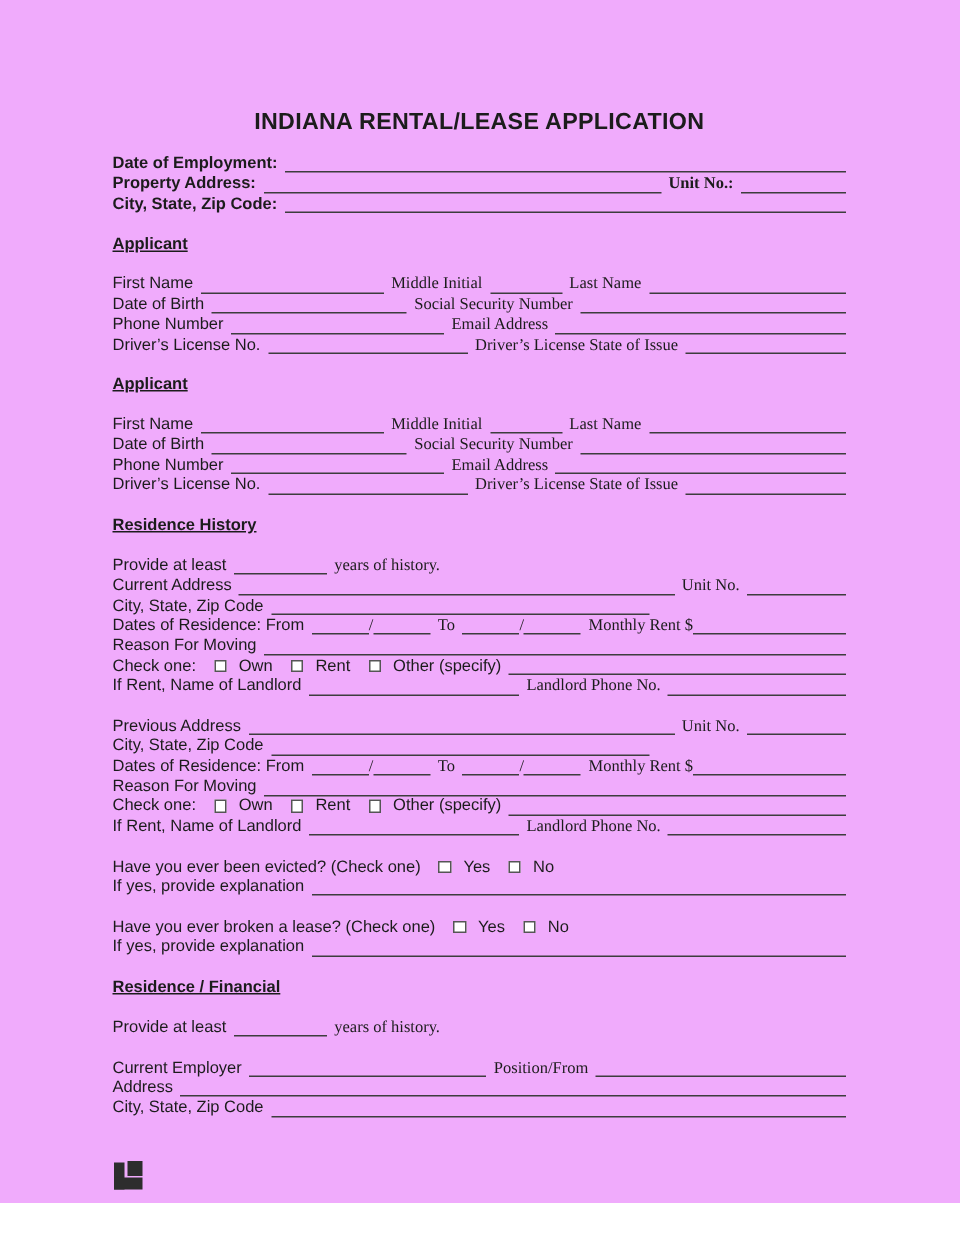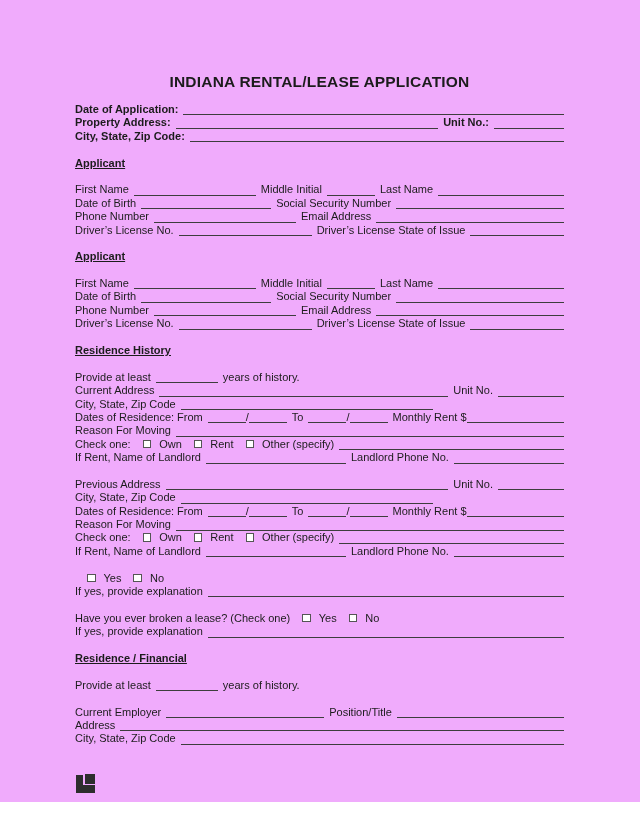--- a/index.html
+++ b/index.html
@@ -33,21 +33,21 @@
   .lbl{flex:0 0 auto;}
   .b{font-weight:bold;}
   .heading{font-weight:bold;text-decoration:underline;text-align:right;}
   .blank{
     flex:0 0 auto;
     height:9px;
     margin:0 0 1px 5px;
     border-bottom:1.2px solid #3d3d3d;
   }
   .fill{flex:1 1 auto;}
-  .blank + .lbl{margin-left:5px;}
+  .blank + .lbl{margin-left:5px;font-family:Liberation Serif, serif;}
   .nl{margin-left:0 !important;}
   .cb{
     flex:0 0 auto;
     width:6.5px;height:6.5px;
     border:1.1px solid #555;
     margin:0 0 3px 12px;
     background:#fff;
   }
   .cb + .lbl{margin-left:8px;text-align:right;}
   
@@ -57,21 +57,21 @@
   .logo-sq{position:absolute;right:0;top:0;width:10px;height:10px;background:#2d2d2d;}
 </style>
 </head>
 <body>
 
 <div class="page">
 
   <div class="title">INDIANA RENTAL/LEASE APPLICATION</div>
 
   <div class="row">
-    <span class="lbl b">Date of Application:</span>
+    <span class="lbl b">Date of Employment:</span>
     <span class="blank fill"></span>
   </div>
   <div class="row">
     <span class="lbl b">Property Address:</span>
     <span class="blank fill"></span>
     <span class="lbl b">Unit No.:</span>
     <span class="blank" style="width:70px"></span>
   </div>
   <div class="row">
     <span class="lbl b">City, State, Zip Code:</span>
@@ -234,20 +234,21 @@
   </div>
   <div class="row">
     <span class="lbl">If Rent, Name of Landlord</span>
     <span class="blank" style="width:140px"></span>
     <span class="lbl">Landlord Phone No.</span>
     <span class="blank fill"></span>
   </div>
 
   <div class="gap"></div>
   <div class="row">
+    <span class="lbl">Have you ever been evicted? (Check one)</span>
     <span class="cb"></span>
     <span class="lbl">Yes</span>
     <span class="cb"></span>
     <span class="lbl">No</span>
   </div>
   <div class="row">
     <span class="lbl">If yes, provide explanation</span>
     <span class="blank fill"></span>
   </div>
 
@@ -271,21 +272,21 @@
   <div class="gap"></div>
   <div class="row">
     <span class="lbl">Provide at least</span>
     <span class="blank" style="width:62px"></span>
     <span class="lbl">years of history.</span>
   </div>
   <div class="gap"></div>
   <div class="row">
     <span class="lbl">Current Employer</span>
     <span class="blank" style="width:158px"></span>
-    <span class="lbl">Position/Title</span>
+    <span class="lbl">Position/From</span>
     <span class="blank fill"></span>
   </div>
   <div class="row">
     <span class="lbl">Address</span>
     <span class="blank fill"></span>
   </div>
   <div class="row">
     <span class="lbl">City, State, Zip Code</span>
     <span class="blank fill"></span>
   </div>

